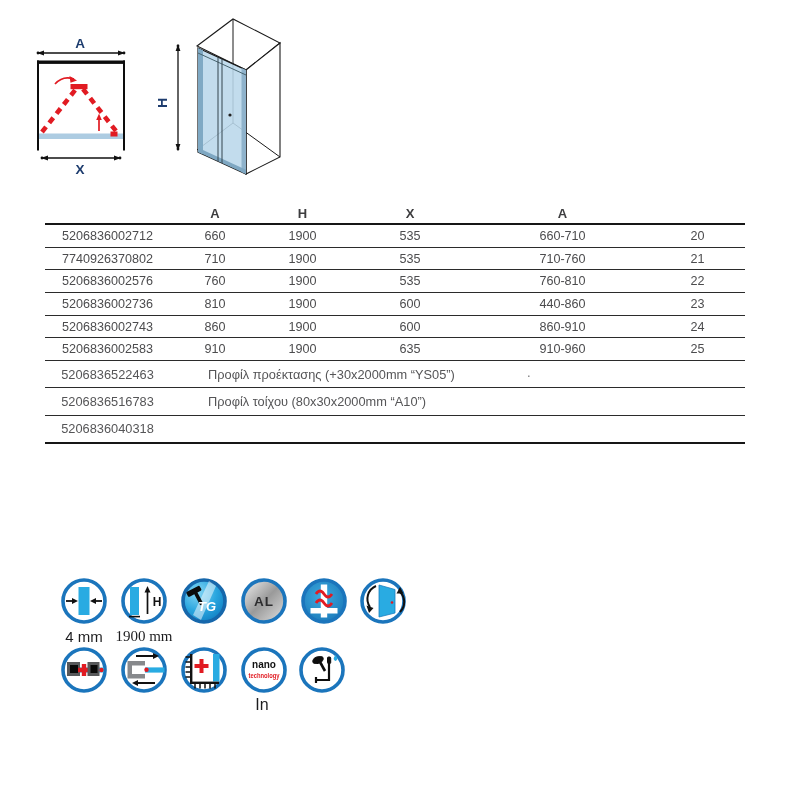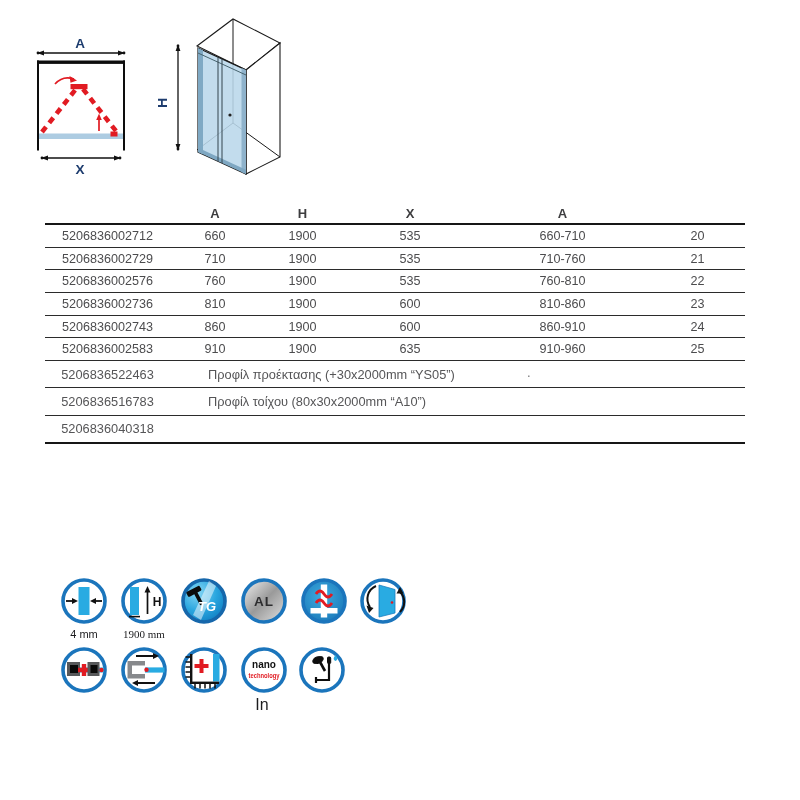--- a/index.html
+++ b/index.html
@@ -15,21 +15,21 @@
   .drow{height:21.7px;font-size:12.6px;color:#4c4c4e;border-bottom:1px solid #2b2b2b;}
   .prow{height:26.2px;font-size:12.8px;color:#555557;border-bottom:1px solid #2b2b2b;position:relative;}
   .prow:last-child{border-bottom:none;}
   .c{text-align:center;}
   .span2{grid-column:2/4;}
   .desc{grid-column:2/7;text-align:left;padding-left:38px;}
   .stray-dot{position:absolute;left:482px;top:4px;color:#77777a;font-size:13px;}
 
   
   .icon{position:absolute;width:48px;height:48px;}
-  .icon-label{position:absolute;text-align:center;font-size:11px;color:#1d1d1f;}
+  .icon-label{position:absolute;text-align:center;font-size:15px;color:#1d1d1f;}
 </style>
 </head>
 <body>
 
 <div class="page">
 
   <svg class="diag" style="position:absolute;left:25px;top:36px;" width="110" height="142" viewBox="0 0 110 142">
     <text x="55" y="12" text-anchor="middle" font-size="13.5" font-weight="bold" fill="#1d3c6e">A</text>
 
     <g fill="#111" stroke="none">
@@ -112,41 +112,41 @@
 
     <div class="trow drow">
       <div class="c">5206836002712</div>
       <div class="c">660</div>
       <div class="c">1900</div>
       <div class="c">535</div>
       <div class="c">660-710</div>
       <div class="c">20</div>
     </div>
     <div class="trow drow">
-      <div class="c">5206836002729</div>
+      <div class="c">7740926370802</div>
       <div class="c">710</div>
       <div class="c">1900</div>
       <div class="c">535</div>
       <div class="c">710-760</div>
       <div class="c">21</div>
     </div>
     <div class="trow drow">
       <div class="c">5206836002576</div>
       <div class="c">760</div>
       <div class="c">1900</div>
       <div class="c">535</div>
       <div class="c">760-810</div>
       <div class="c">22</div>
     </div>
     <div class="trow drow">
       <div class="c">5206836002736</div>
       <div class="c">810</div>
       <div class="c">1900</div>
       <div class="c">600</div>
-      <div class="c">810-860</div>
+      <div class="c">440-860</div>
       <div class="c">23</div>
     </div>
     <div class="trow drow">
       <div class="c">5206836002743</div>
       <div class="c">860</div>
       <div class="c">1900</div>
       <div class="c">600</div>
       <div class="c">860-910</div>
       <div class="c">24</div>
     </div>

